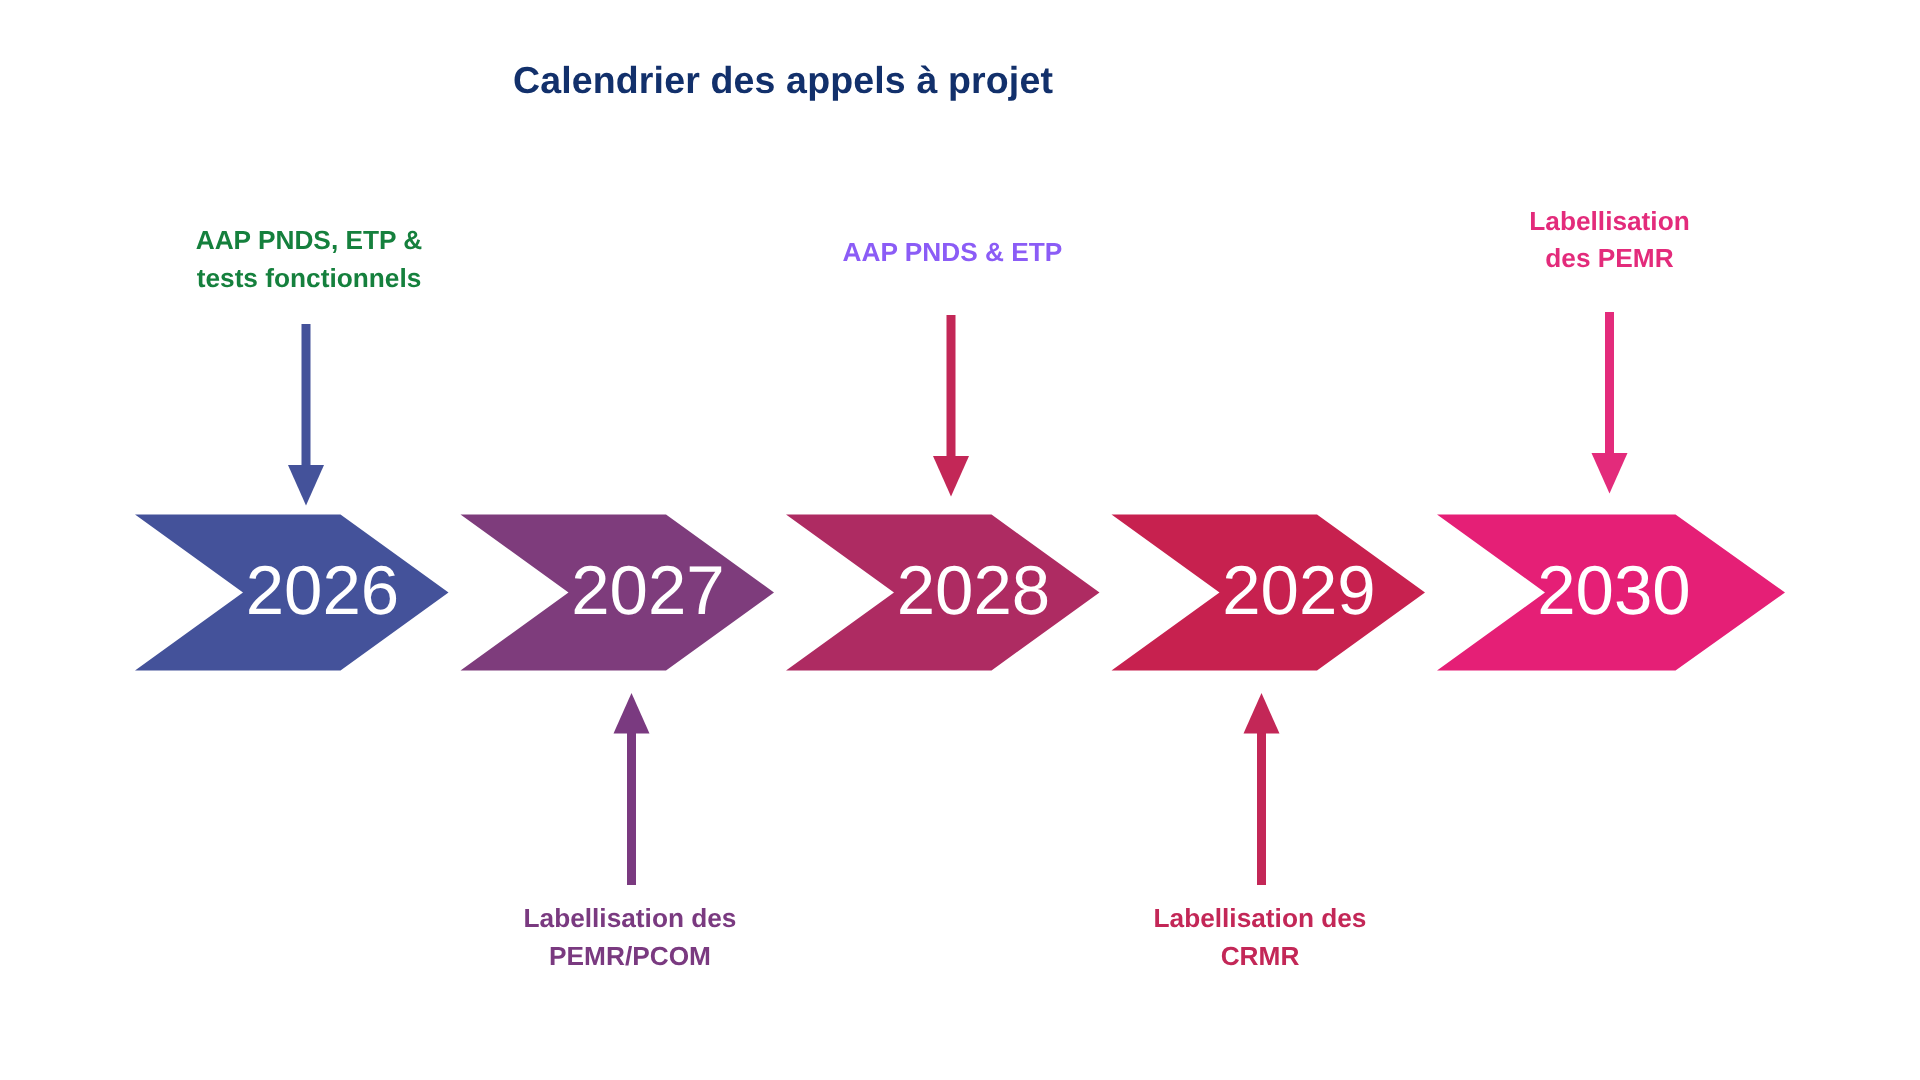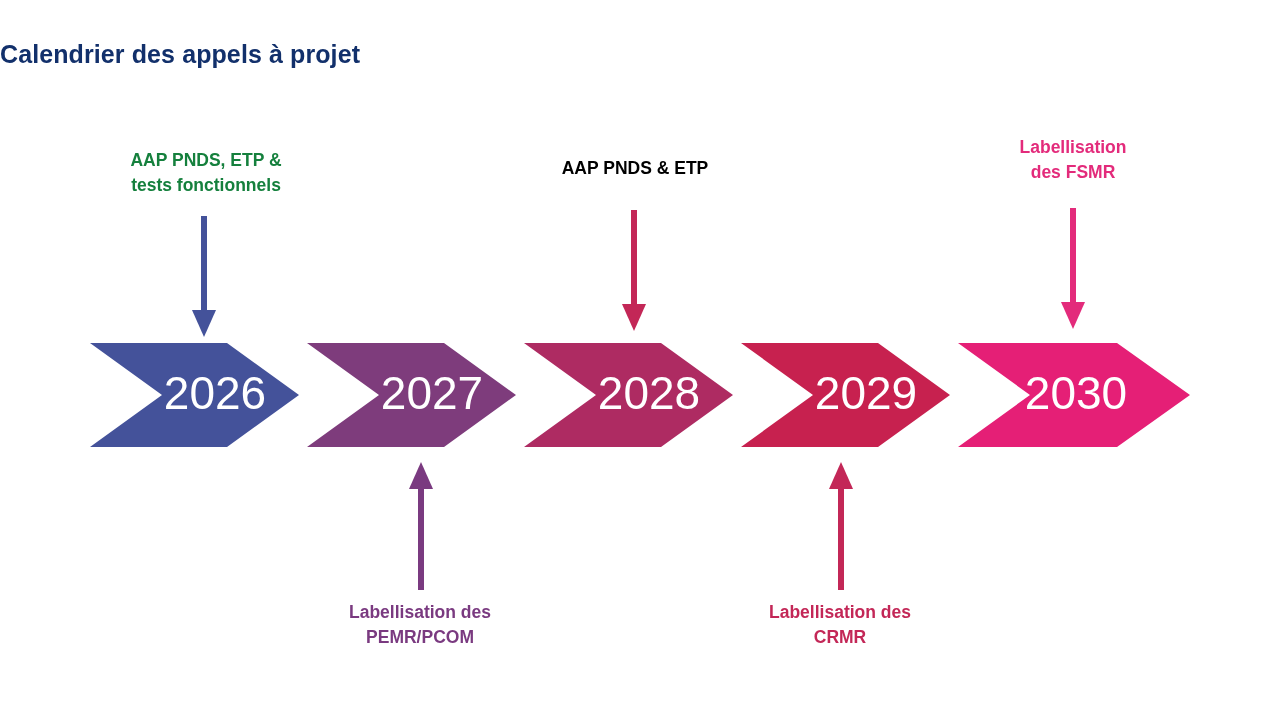--- a/index.html
+++ b/index.html
@@ -14,21 +14,21 @@
     overflow: hidden;
     font-family: "Liberation Sans", sans-serif;
   }
 
   
   #page-title {
     position: absolute;
     top: 40px;
     left: 0;
     width: 1044px;
-    text-align: left;
+    text-align: center;
     font-size: 25px;
     font-weight: bold;
     color: #12306B;
     letter-spacing: 0.1px;
   }
 
   
   #timeline {
     position: absolute;
     left: 0;
@@ -54,21 +54,21 @@
   .annotation {
     position: absolute;
     text-align: center;
     font-size: 17.5px;
     font-weight: bold;
     line-height: 1.42;
     white-space: pre-line;
   }
 
   #ann-2026-label { left: 86px;  top: 148px;  width: 240px; color: #15803d; }
-  #ann-2028-label { left: 515px; top: 156px;  width: 240px; color: #000000; }
+  #ann-2028-label { left: 515px; top: 156px;  width: 240px; color: #8b5cf6; }
   #ann-2030-label { left: 953px; top: 135px;  width: 240px; color: #E32B7B; }
   #ann-2027-label { left: 300px; top: 600px;  width: 240px; color: #7A3A80; }
   #ann-2029-label { left: 720px; top: 600px;  width: 240px; color: #C32757; }
 </style>
 </head>
 <body>
 
 <div id="page-title">Calendrier des appels à projet</div>
 
 <div id="timeline">
@@ -133,19 +133,19 @@
     </g>
   </svg>
 </div>
 
 <div class="annotation" id="ann-2026-label">AAP PNDS, ETP  &amp;
 tests fonctionnels</div>
 
 <div class="annotation" id="ann-2028-label">AAP PNDS &amp; ETP</div>
 
 <div class="annotation" id="ann-2030-label">Labellisation
-des FSMR</div>
+des PEMR</div>
 
 <div class="annotation" id="ann-2027-label">Labellisation des
 PEMR/PCOM</div>
 
 <div class="annotation" id="ann-2029-label">Labellisation des
 CRMR</div>
 
 </body></html>

